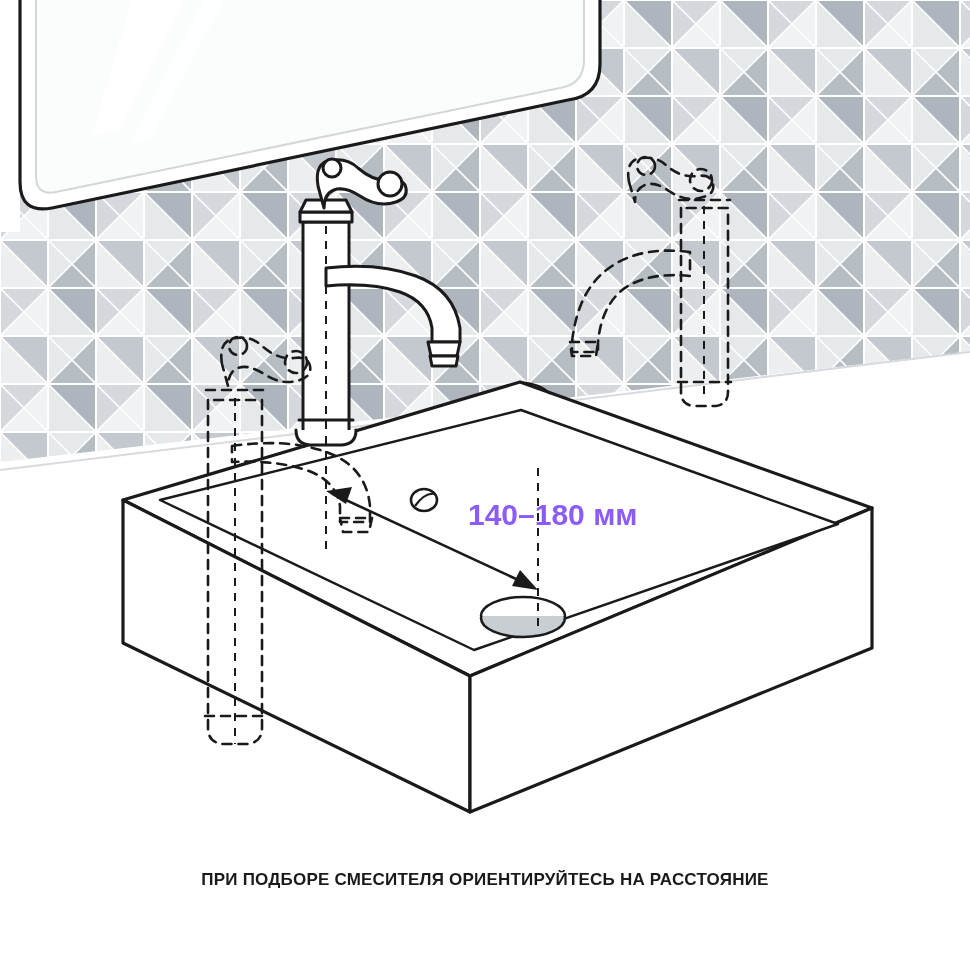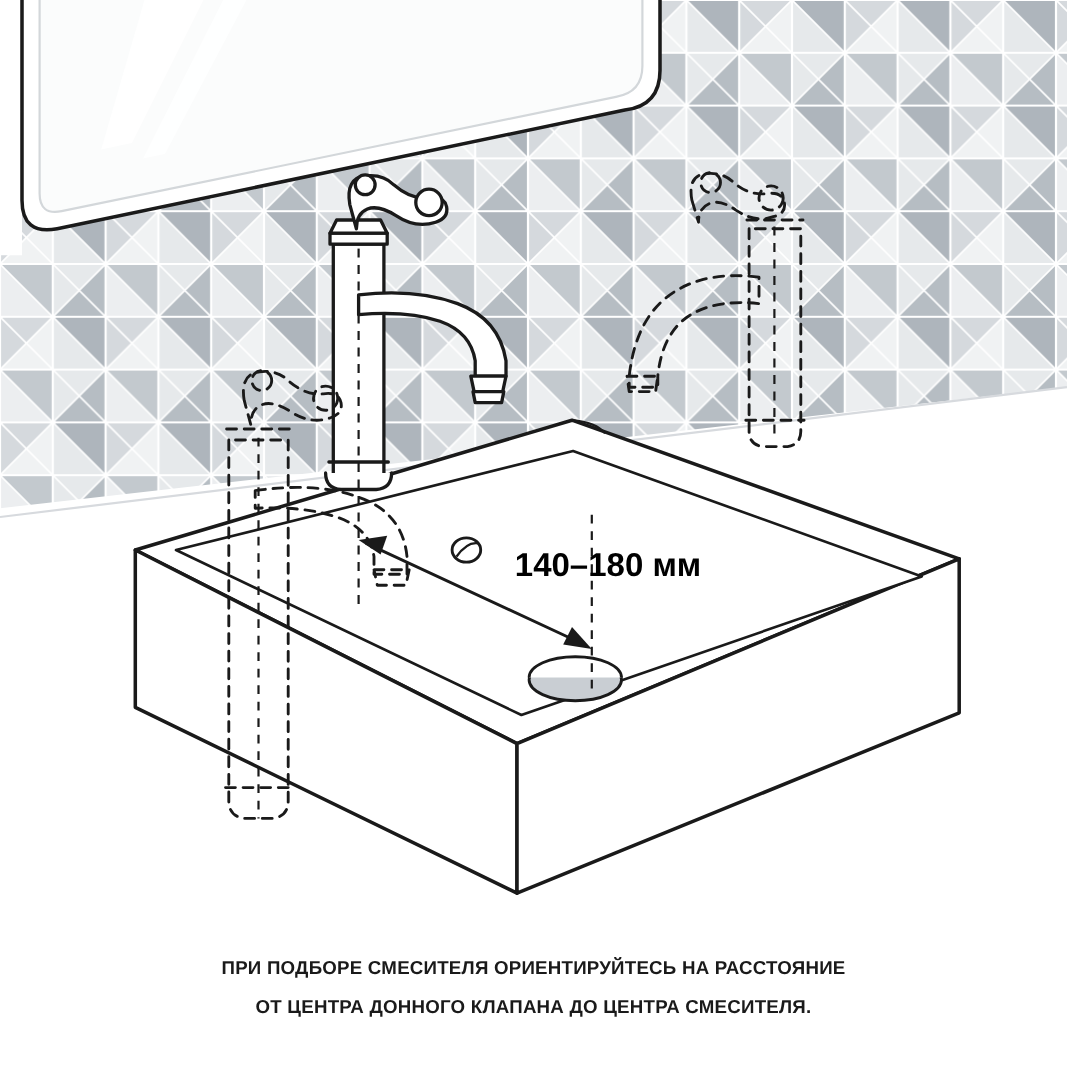--- a/index.html
+++ b/index.html
@@ -39,21 +39,21 @@
     display: block;
     white-space: nowrap;
   }
   .dim-label {
     position: absolute;
     left: 468px;
     top: 498px;
     font-family: "Liberation Sans", sans-serif;
     font-weight: bold;
     font-size: 30px;
-    color: #000000;
+    color: #8b5cf6;
     white-space: nowrap;
   }
 </style>
 </head>
 <body>
 
 <div id="stage">
 
   <svg id="illustration" viewBox="0 0 970 970">
     <defs>
@@ -181,16 +181,15 @@
     <g>
       <ellipse cx="424" cy="500" rx="13" ry="11" fill="#ffffff" stroke="#1a1a1a" stroke-width="2.6"></ellipse>
       <path d="M415 506 q10 -14 20 -12" fill="none" stroke="#1a1a1a" stroke-width="2.2"></path>
     </g>
   </svg>
 
   <div class="dim-label">140–180 мм</div>
 
   <div class="caption-block">
     <span class="caption-line">ПРИ ПОДБОРЕ СМЕСИТЕЛЯ ОРИЕНТИРУЙТЕСЬ НА РАССТОЯНИЕ</span>
-    <span class="caption-line">ОТ ЦЕНТРА ДОННОГО КЛАПАНА ДО ЦЕНТРА СМЕСИТЕЛЯ.</span>
   </div>
 
 </div>
 
 </body></html>

